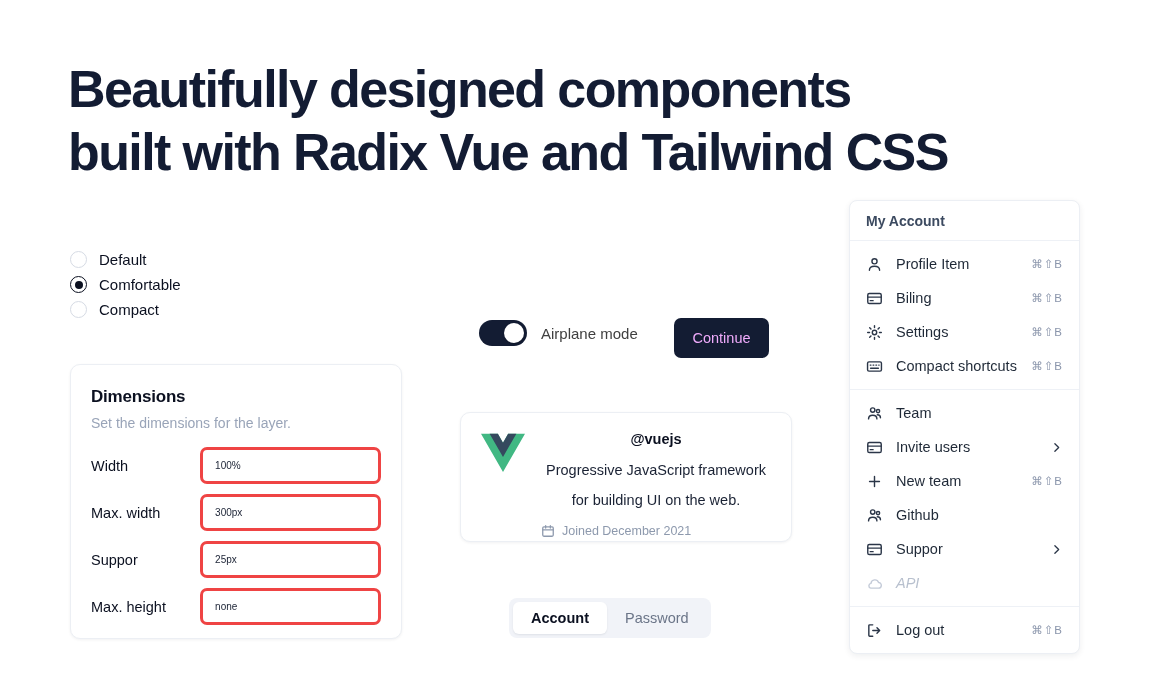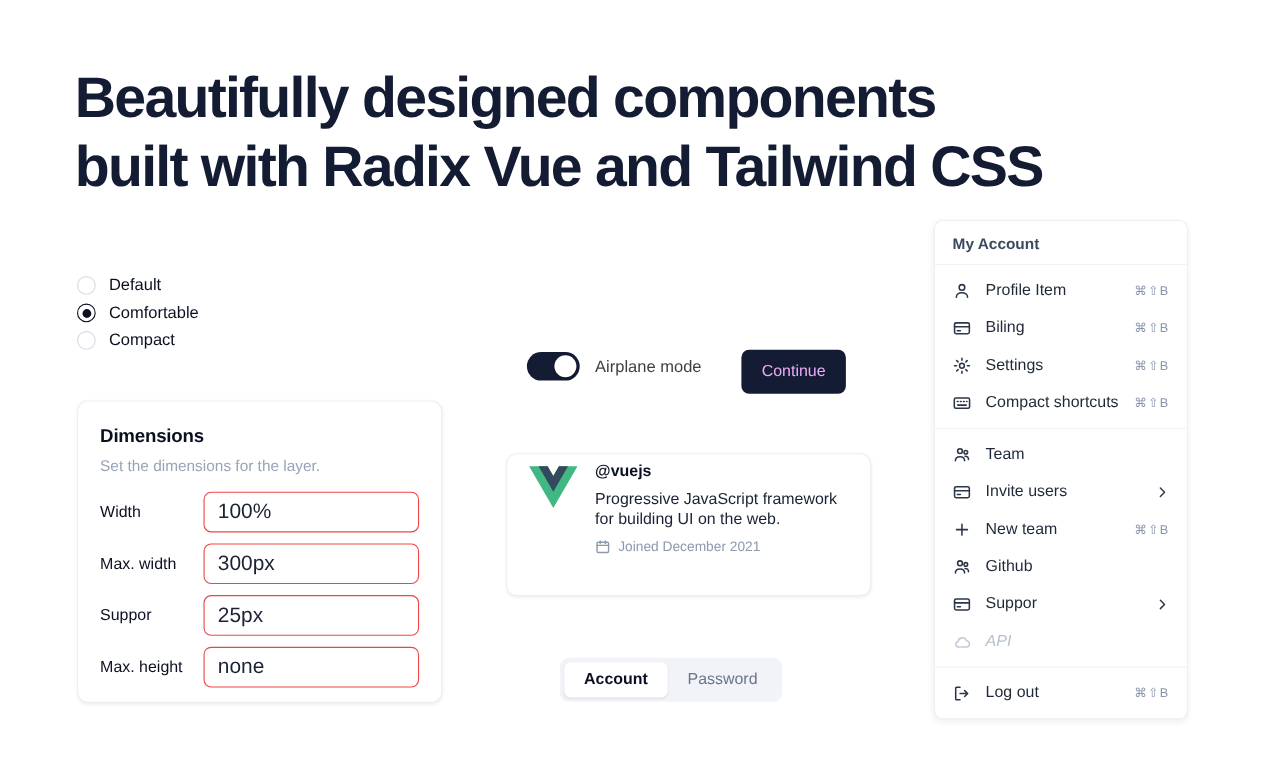--- a/index.html
+++ b/index.html
@@ -52,24 +52,24 @@
     padding: 22px 20px 18px 20px;
   }
   .dim-title { font-size: 17px; font-weight: 600; color: #0b1020; letter-spacing: -0.2px; }
   .dim-sub { font-size: 14px; color: #99a4b8; margin-top: 8px; }
   .dim-rows { margin-top: 16px; }
   .dim-row { display: flex; align-items: center; height: 37px; margin-bottom: 10px; }
   .dim-row:last-child { margin-bottom: 0; }
   .dim-label { width: 120px; font-size: 14.5px; color: #0b1020; font-weight: 400; }
   .dim-input {
     width: 196px; height: 37px;
-    border: 1px solid #ef4444; border-radius: 7px;
+    border: 3px solid #ef4444; border-radius: 7px;
     background: #fff; padding: 0 12px;
     font-family: "Liberation Sans", sans-serif;
-    font-size: 19px; color: #1a2234; outline: none;
+    font-size: 10px; color: #1a2234; outline: none;
   }
 
   
   .switch-row { position: absolute; left: 479px; top: 320px; display: flex; align-items: center; }
   .switch {
     width: 48px; height: 26px; border-radius: 13px;
     background: #131c33; position: relative; flex: 0 0 auto; cursor: pointer;
   }
   .switch .knob {
     position: absolute; top: 3px; left: 25px;
@@ -86,26 +86,26 @@
     font-family: "Liberation Sans", sans-serif;
     font-size: 14.5px; cursor: pointer;
   }
 
   
   .hover-card {
     position: absolute; left: 460px; top: 412px;
     width: 332px; height: 130px;
     background: #fff; border: 1px solid #eceff4; border-radius: 10px;
     box-shadow: 0 1px 3px rgba(16,24,40,.06);
-    padding: 8px 20px; display: flex; gap: 16px;
+    padding: 18px 20px; display: flex; gap: 16px; text-align: center;
   }
   .vue-logo { width: 44px; height: 40px; flex: 0 0 auto; margin-top: 2px; }
   .hc-body { flex: 1 1 auto; }
   .hc-handle { font-size: 14.5px; font-weight: 700; color: #0b1020; }
-  .hc-desc { font-size: 14.5px; color: #1a2234; line-height: 18px; margin-top: 8px; }
+  .hc-desc { font-size: 14.5px; color: #1a2234; line-height: 30px; margin-top: 8px; }
   .hc-joined { display: flex; align-items: center; gap: 7px; margin-top: 9px; }
   .hc-joined-text { font-size: 12.5px; color: #8d99ad; }
 
   
   .tabs {
     position: absolute; left: 509px; top: 598px;
     height: 40px; background: #f1f3f8; border-radius: 8px;
     padding: 4px; display: flex; gap: 0px; align-items: center;
   }
   .tab {

